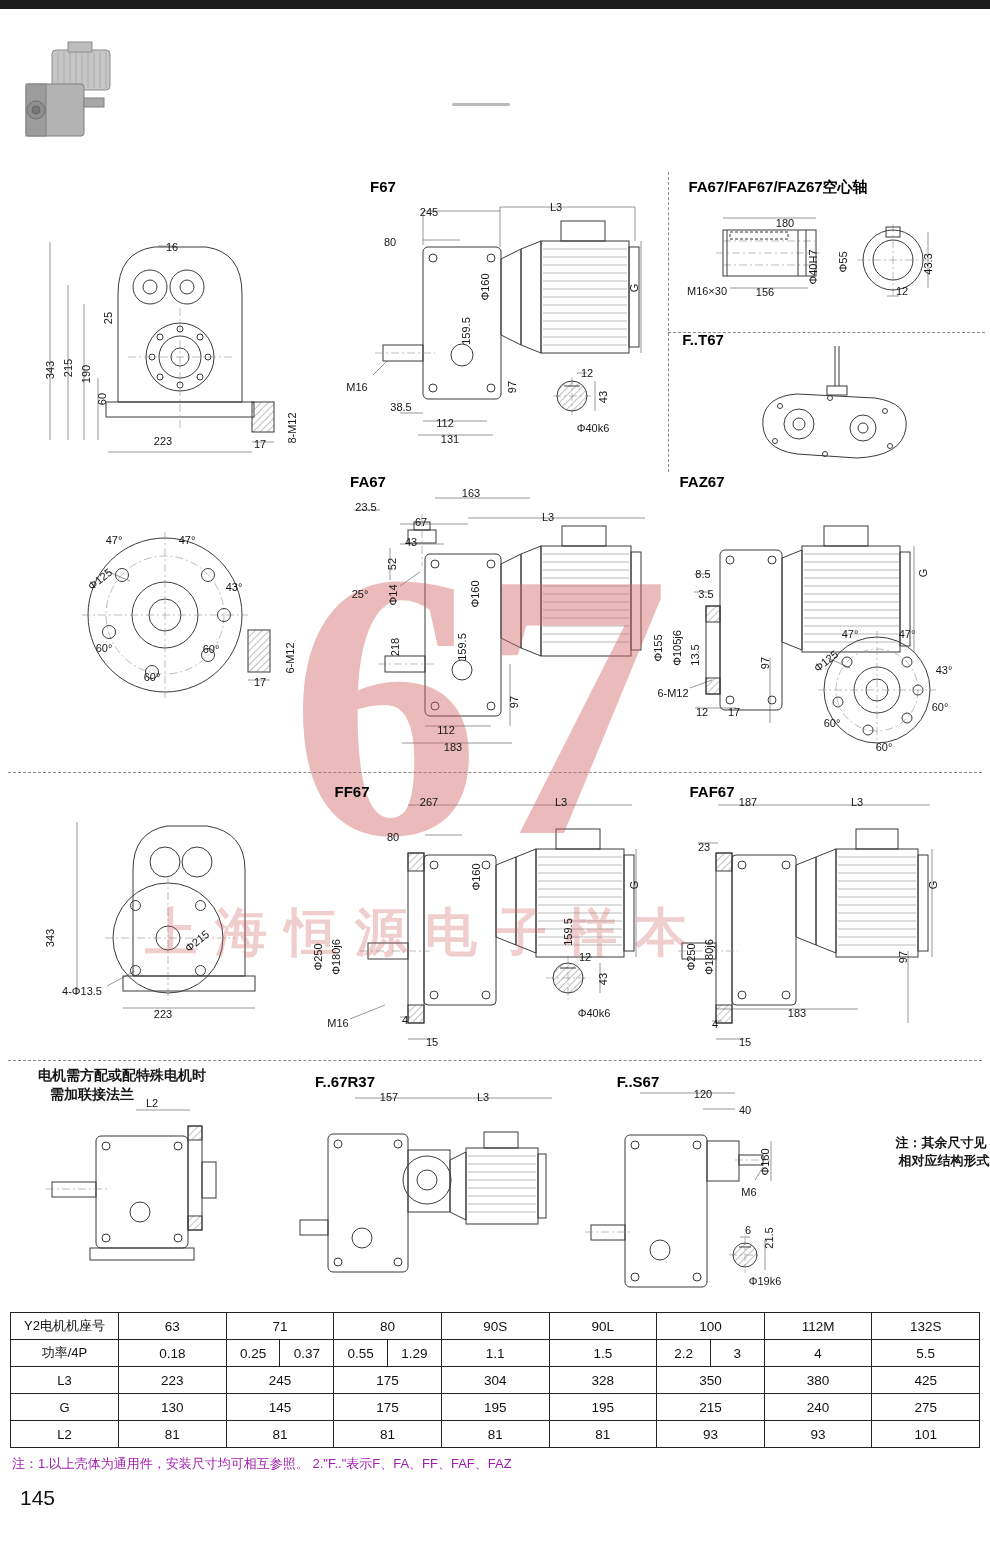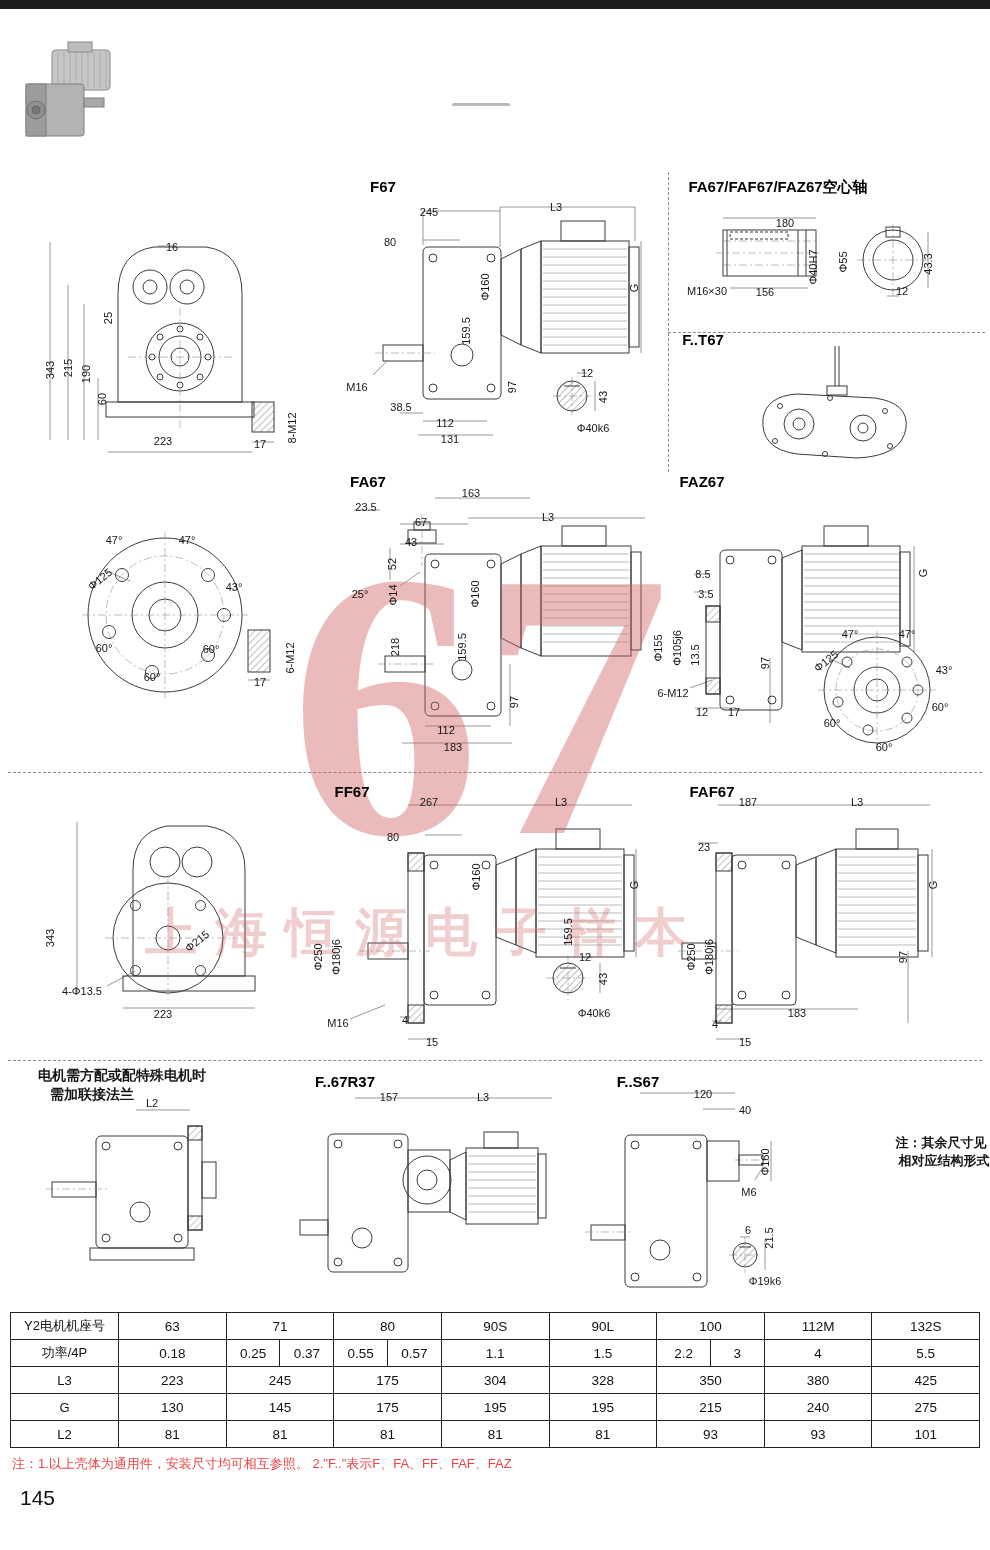--- a/index.html
+++ b/index.html
@@ -21,21 +21,21 @@
   #banner{position:absolute;left:505px;top:74px;width:298px;height:34px;background:#121212;border-radius:17px;color:#fff;
           font-size:21px;font-weight:bold;letter-spacing:9px;display:flex;align-items:center;justify-content:center;z-index:5;}
   #banner-line{position:absolute;left:452px;top:103px;width:58px;height:3px;background:#b9b9b9;border-radius:2px;z-index:4;}
   #wm-num{position:absolute;left:480px;top:705px;transform:translate(-50%,-50%);font-family:"Liberation Serif",serif;
           font-size:380px;font-weight:bold;color:#d06060;opacity:.42;z-index:6;line-height:1;pointer-events:none;}
   #wm-txt{position:absolute;left:425px;top:933px;transform:translate(-50%,-50%);font-size:52px;font-weight:bold;
           letter-spacing:18px;color:#d06060;opacity:.30;z-index:6;white-space:nowrap;pointer-events:none;}
   #spec-table{position:absolute;left:10px;top:1312px;width:970px;border-collapse:collapse;table-layout:fixed;z-index:9;}
   #spec-table td{border:1px solid #222;text-align:center;font-size:13.5px;height:26px;padding:0;color:#111;}
   #spec-table td.lb{font-size:13px;}
-  #footer-note{position:absolute;left:12px;top:1455px;font-size:13px;color:#ef4444;z-index:8;}
+  #footer-note{position:absolute;left:12px;top:1455px;font-size:13px;color:#a21caf;z-index:8;}
   #page-num{position:absolute;left:20px;top:1486px;font-size:21px;color:#111;z-index:8;}
 </style>
 </head>
 <body>
 
 <div id="page">
 
   <svg width="0" height="0" style="position:absolute">
       <defs>
     <pattern id="hatchp" patternUnits="userSpaceOnUse" width="5" height="5" patternTransform="rotate(45)">
@@ -460,21 +460,21 @@
       <td colspan="2">100</td>
       <td colspan="2">112M</td>
       <td colspan="2">132S</td>
     </tr>
     <tr>
       <td class="lb">功率/4P</td>
       <td colspan="2">0.18</td>
       <td>0.25</td>
       <td>0.37</td>
       <td>0.55</td>
-      <td>0.57</td>
+      <td>1.29</td>
       <td colspan="2">1.1</td>
       <td colspan="2">1.5</td>
       <td>2.2</td>
       <td>3</td>
       <td colspan="2">4</td>
       <td colspan="2">5.5</td>
     </tr>
     <tr>
       <td class="lb">L3</td>
       <td colspan="2">223</td>

